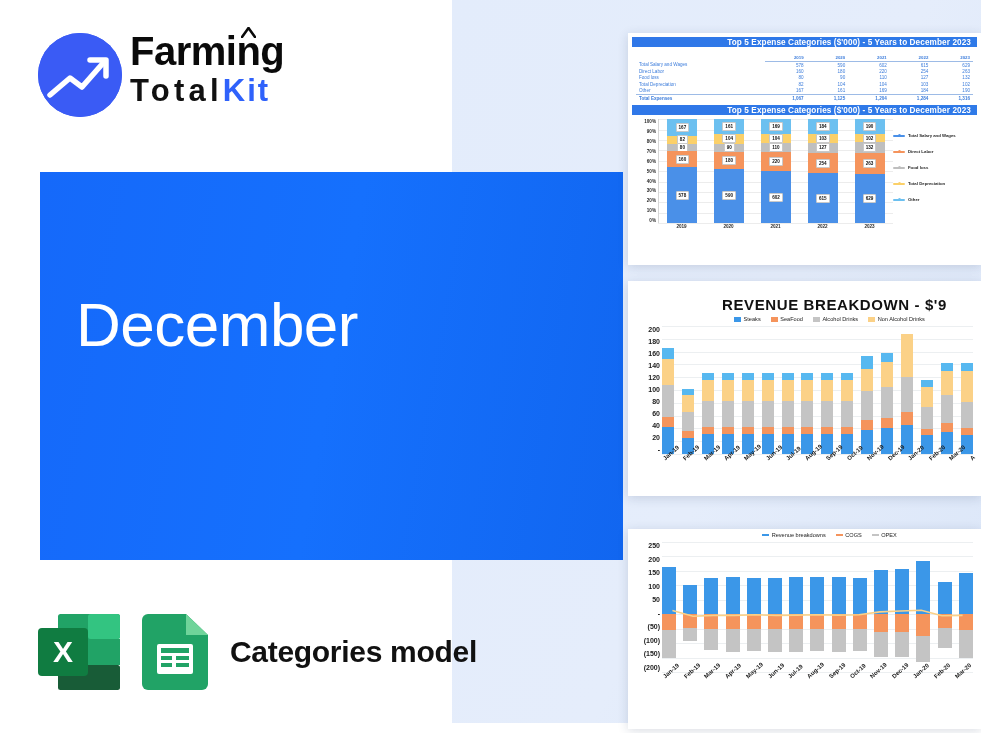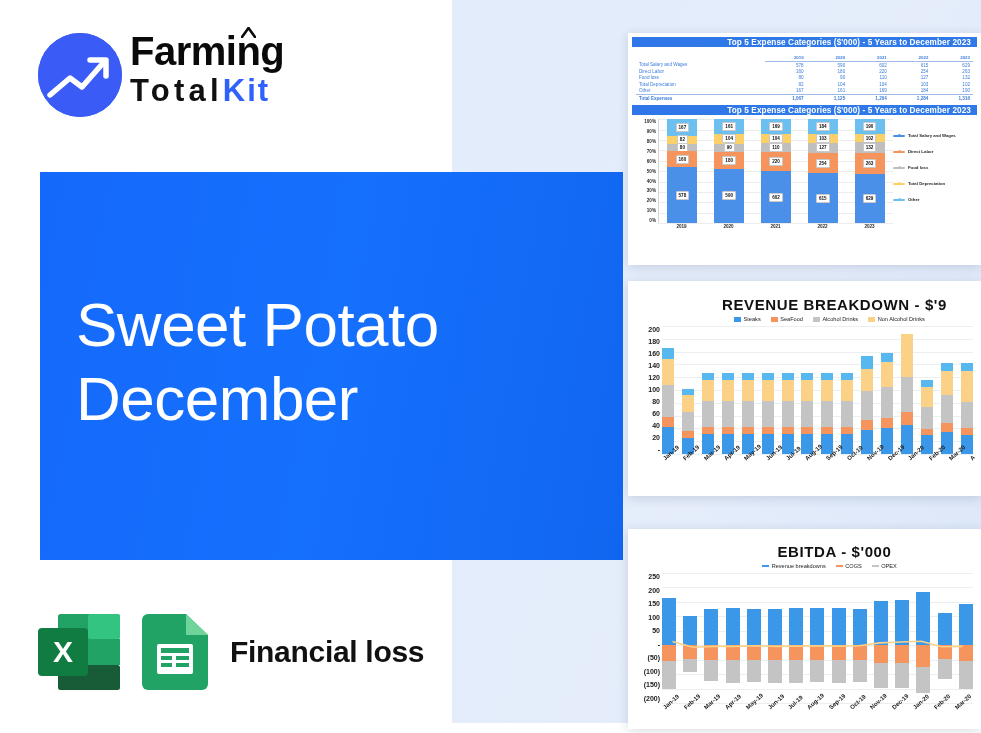--- a/index.html
+++ b/index.html
@@ -175,21 +175,20 @@
           <path d="M1 10 L7.5 1 L14 10" stroke="#0a0a0a" stroke-width="2.6" fill="none" stroke-linecap="round"></path>
         </svg>
       </div>
       <div class="logo-line2">
         <span>Total</span><span class="logo-kit">Kit</span>
       </div>
     </div>
   </div>
 
   <div class="hero-title">
-    <div>Sweet Potato</div>
     <div>December</div>
   </div>
 
   <div class="footer">
     <div class="excel-icon">
       <svg width="82" height="76" viewBox="0 0 82 76">
         <rect x="20" y="0" width="62" height="25" rx="2.5" fill="#21a366"></rect>
         <rect x="20" y="25" width="62" height="26" fill="#107c41"></rect>
         <rect x="20" y="51" width="62" height="25" rx="2.5" fill="#185c37"></rect>
         <rect x="50" y="0" width="32" height="25" rx="2.5" fill="#33c481"></rect>
@@ -203,21 +202,21 @@
         <path d="M6 0 H44 L66 21 V70 a6 6 0 0 1 -6 6 H6 a6 6 0 0 1 -6 -6 V6 a6 6 0 0 1 6 -6 z" fill="#21a366"></path>
         <path d="M44 0 L66 21 H44 z" fill="#6fd49a"></path>
         <rect x="15" y="30" width="36" height="30" rx="2" fill="#fff"></rect>
         <rect x="19" y="34" width="28" height="5" fill="#21a366"></rect>
         <rect x="19" y="42" width="11" height="4" fill="#21a366"></rect>
         <rect x="34" y="42" width="13" height="4" fill="#21a366"></rect>
         <rect x="19" y="49" width="11" height="4" fill="#21a366"></rect>
         <rect x="34" y="49" width="13" height="4" fill="#21a366"></rect>
       </svg>
     </div>
-    <div class="footer-label">Financial loss</div>
+    <div class="footer-label">Categories model</div>
   </div>
 
   <div class="card" id="card-expense">
     <div class="blue-bar" style="height:10px;line-height:7px;margin:4px 4px 0 4px;">Top 5 Expense Categories ($'000) - 5 Years to December 2023</div>
     <div class="exp-table">
       <table>
         <thead>
             <tr id="exp-head">
               <th class="lbl"></th>
               <th class="">2019</th>
@@ -601,21 +600,20 @@
           <span>Dec-19</span>
           <span>Jan-20</span>
           <span>Feb-20</span>
           <span>Mar-20</span>
           <span>A</span>
         </div>
     </div>
   </div>
 
   <div class="card" id="card-ebitda">
-    <div class="chart-title" style="font-size:15px;margin-top:14px;padding-left:60px;">EBITDA - $'000</div>
     <div class="legend-row" id="ebi-legend" style="padding-left:50px;">
         <div>
           <i class="line" style="background: rgb(59, 151, 232);"></i>
           <span>Revenue breakdowns</span>
         </div>
         <div>
           <i class="line" style="background: rgb(245, 148, 92);"></i>
           <span>COGS</span>
         </div>
         <div>

